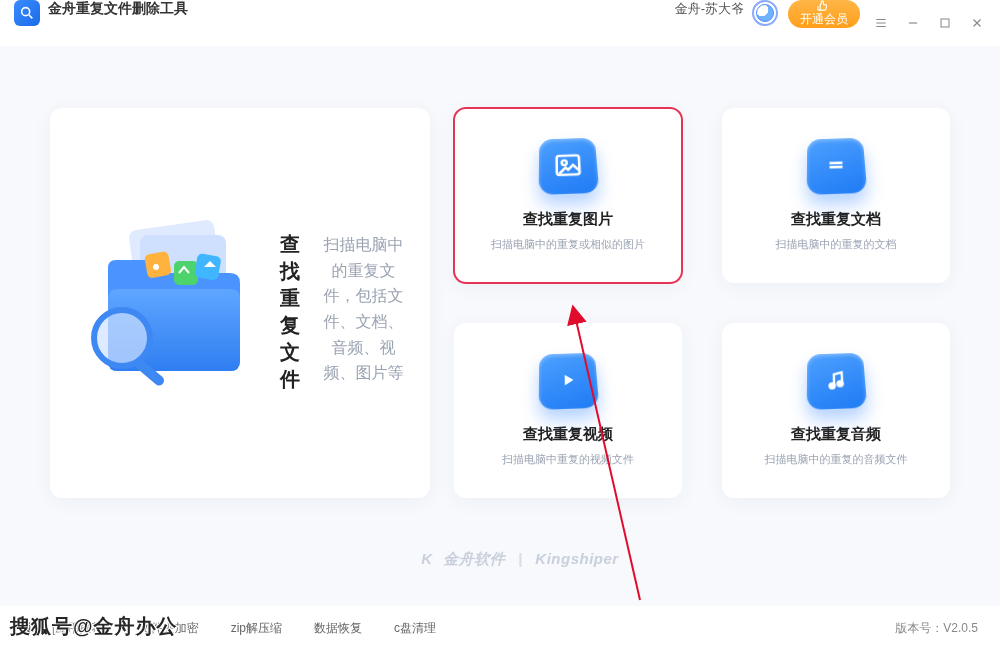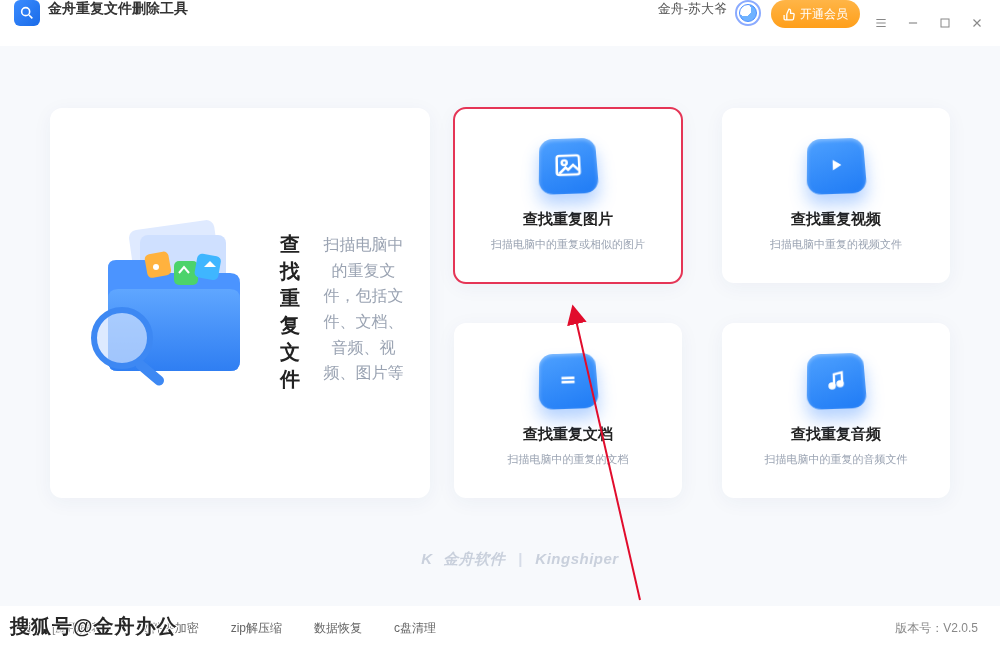--- a/index.html
+++ b/index.html
@@ -38,21 +38,21 @@
   }
   .avatar::before {
     content:""; width:16px; height:16px; border-radius:50%;
     background: radial-gradient(circle at 30% 30%, #fff 0 40%, #6fb2ff 41% 100%);
     border:1px solid #4a8cff;
   }
   .vip-btn {
     height: 28px; padding: 0 12px; border-radius: 14px;
     background: linear-gradient(180deg,#ffb547,#ff9f1a);
     color: #fff; display: flex; align-items: center; font-size: 12px;
-    margin-right: 12px; font-weight: 500;
+    margin-right: 12px; font-weight: 500; flex-direction: column;
   }
   .vip-btn svg { margin-right: 4px; }
   .win-controls { display: flex; align-items: center; gap: 14px; color: #888; }
   .win-btn { width: 18px; height: 18px; display:flex; align-items:center; justify-content:center; cursor:pointer; }
 
   .content {
     display: flex;
     gap: 24px;
     padding: 62px 50px 0 50px;
     height: 540px;
@@ -222,35 +222,35 @@
             <rect x="3" y="4" width="18" height="16" rx="2"></rect>
             <circle cx="9" cy="10" r="2"></circle>
             <path d="M21 17l-5-5-4 4-2-2-5 5"></path>
           </svg>
       </div>
       <h3>查找重复图片</h3>
       <p>扫描电脑中的重复或相似的图片</p>
     </div>
     <div class="card">
       <div class="card-icon">
+        <svg width="26" height="26" viewBox="0 0 24 24" fill="none" stroke="white" stroke-width="2.4">
+            <path d="M6 10h12M6 14h12"></path>
+          </svg>
+      </div>
+      <h3>查找重复文档</h3>
+      <p>扫描电脑中的重复的文档</p>
+    </div>
+    <div class="card">
+      <div class="card-icon">
         <svg width="26" height="26" viewBox="0 0 24 24" fill="white">
             <polygon points="9,7 9,17 17,12"></polygon>
           </svg>
       </div>
       <h3>查找重复视频</h3>
       <p>扫描电脑中重复的视频文件</p>
-    </div>
-    <div class="card">
-      <div class="card-icon">
-        <svg width="26" height="26" viewBox="0 0 24 24" fill="none" stroke="white" stroke-width="2.4">
-            <path d="M6 10h12M6 14h12"></path>
-          </svg>
-      </div>
-      <h3>查找重复文档</h3>
-      <p>扫描电脑中的重复的文档</p>
     </div>
     <div class="card">
       <div class="card-icon">
         <svg width="24" height="24" viewBox="0 0 24 24" fill="none" stroke="white" stroke-width="2.4">
             <path d="M10 18V6l8-2v12"></path>
             <circle cx="8" cy="18" r="2.5" fill="white"></circle>
             <circle cx="16" cy="16" r="2.5" fill="white"></circle>
           </svg>
       </div>
       <h3>查找重复音频</h3>

